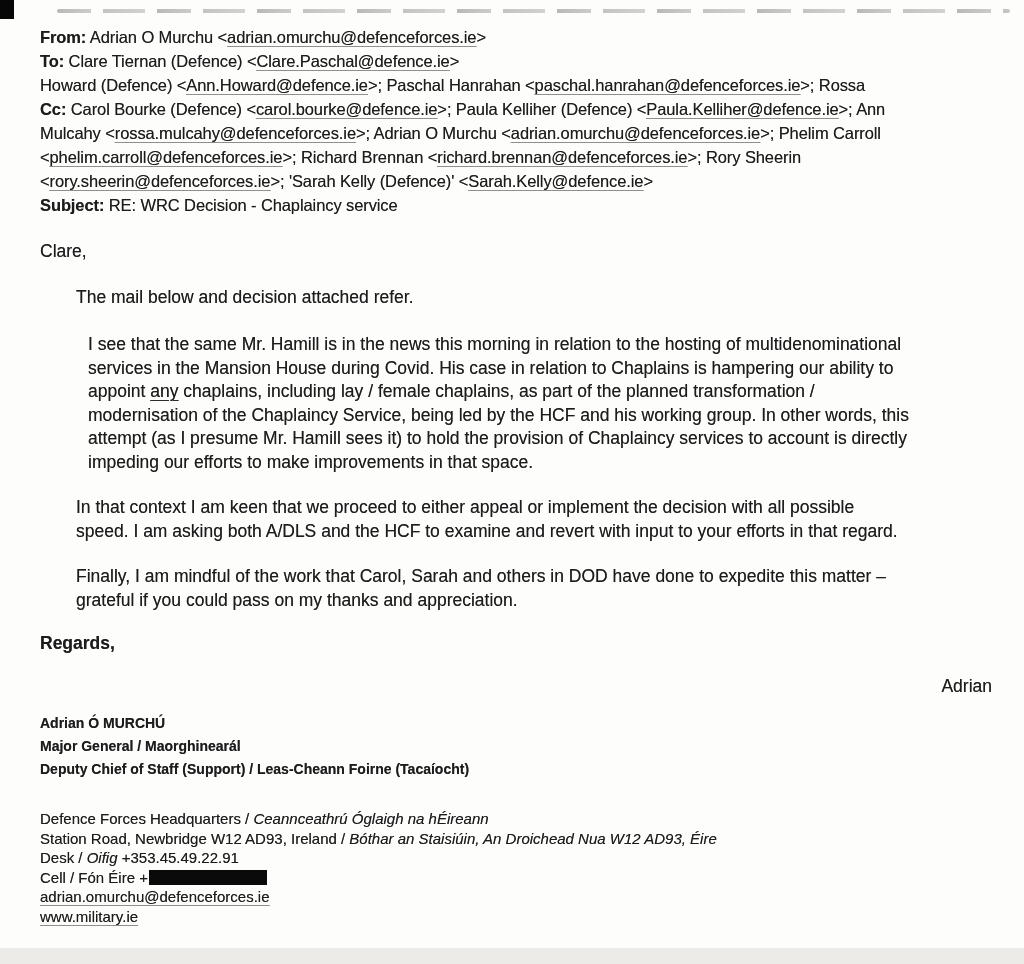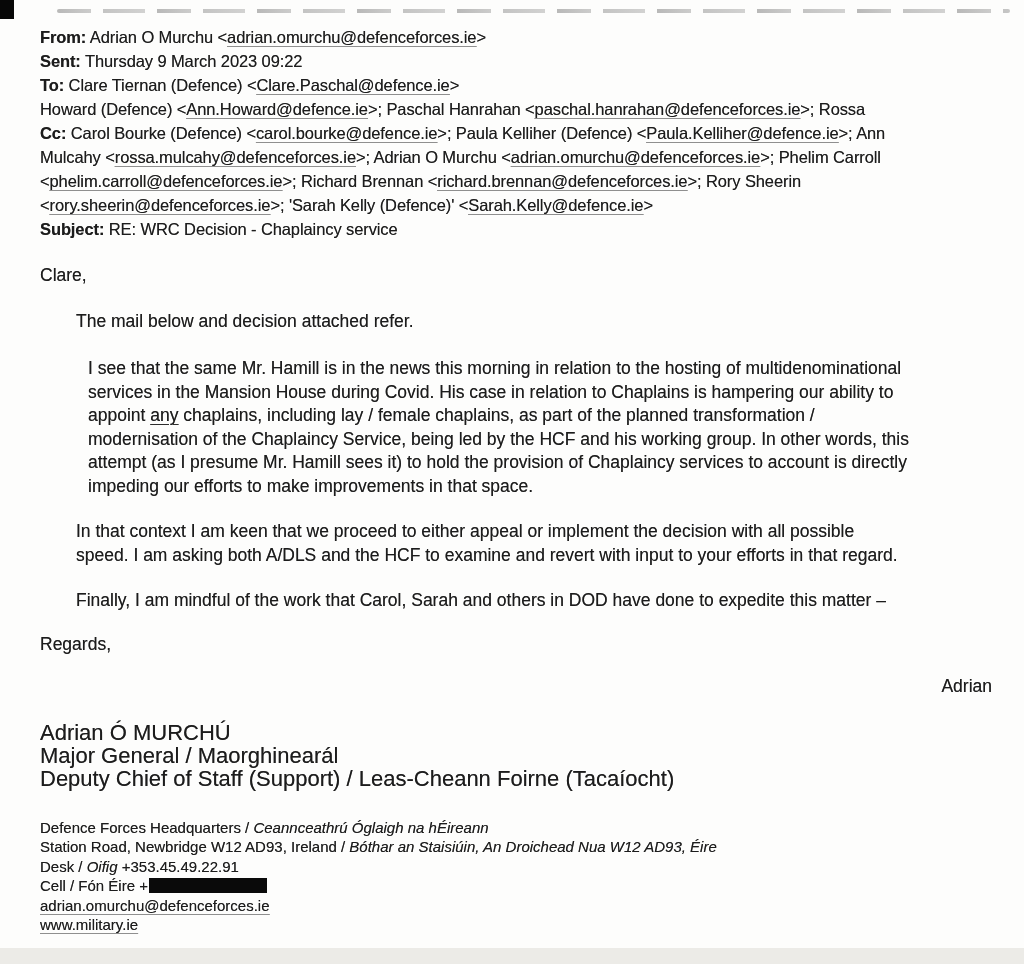--- a/index.html
+++ b/index.html
@@ -23,23 +23,23 @@
     text-decoration: underline;
     text-decoration-color: #8f8f8f;
     text-decoration-thickness: 1px;
     text-underline-offset: 2.5px;
   }
   .hdr { font-size: 16.5px; line-height: 24px; letter-spacing: -0.1px; }
   .bod { font-size: 17.5px; line-height: 23.5px; margin-top: 23px; }
   .bod .u { text-decoration-color: #2d2d2d; }
   .para.mt22 { margin-top: 22px; margin-left: 36px; }
   .para.mt24 { margin-top: 24px; margin-left: 48px; }
-  .para.mt20 { margin-top: 20px; }
+  .para.mt20 { margin-top: 20px; font-weight: bold; }
   .para.mt13 { margin-top: 19px; text-align: right; }
-  .sig  { font-weight: normal; font-size: 22px; line-height: 23px; margin-top: 22px; }
+  .sig  { font-weight: bold; font-size: 14px; line-height: 23px; margin-top: 14px; }
   .addr { font-size: 15px; line-height: 19.6px; margin-top: 28px; }
   .redact-bar {
     display: inline-block;
     height: 15px;
     background: #0a0a0a;
     vertical-align: -2px;
     margin-left: 1px;
   }
   .corner-mark {
     position: absolute; left: 0; top: 0;
@@ -62,21 +62,20 @@
 </style>
 </head>
 <body>
 
 <div class="corner-mark"></div>
 <div class="top-smudge"></div>
 
 <div class="doc">
   <div class="hdr" id="hdr">
       <div class="line"><span class="b">From:</span><span class=""> Adrian O Murchu &lt;</span><span class="u">adrian.omurchu@defenceforces.ie</span><span class="">&gt;</span></div>
-      <div class="line"><span class="b">Sent:</span><span class=""> Thursday 9 March 2023 09:22</span></div>
       <div class="line"><span class="b">To:</span><span class=""> Clare Tiernan (Defence) &lt;</span><span class="u">Clare.Paschal@defence.ie</span><span class="">&gt;</span></div>
       <div class="line"><span class="">Howard (Defence) &lt;</span><span class="u">Ann.Howard@defence.ie</span><span class="">&gt;; Paschal Hanrahan &lt;</span><span class="u">paschal.hanrahan@defenceforces.ie</span><span class="">&gt;; Rossa</span></div>
       <div class="line"><span class="b">Cc:</span><span class=""> Carol Bourke (Defence) &lt;</span><span class="u">carol.bourke@defence.ie</span><span class="">&gt;; Paula Kelliher (Defence) &lt;</span><span class="u">Paula.Kelliher@defence.ie</span><span class="">&gt;; Ann</span></div>
       <div class="line"><span class="">Mulcahy &lt;</span><span class="u">rossa.mulcahy@defenceforces.ie</span><span class="">&gt;; Adrian O Murchu &lt;</span><span class="u">adrian.omurchu@defenceforces.ie</span><span class="">&gt;; Phelim Carroll</span></div>
       <div class="line"><span class="">&lt;</span><span class="u">phelim.carroll@defenceforces.ie</span><span class="">&gt;; Richard Brennan &lt;</span><span class="u">richard.brennan@defenceforces.ie</span><span class="">&gt;; Rory Sheerin</span></div>
       <div class="line"><span class="">&lt;</span><span class="u">rory.sheerin@defenceforces.ie</span><span class="">&gt;; 'Sarah Kelly (Defence)' &lt;</span><span class="u">Sarah.Kelly@defence.ie</span><span class="">&gt;</span></div>
       <div class="line"><span class="b">Subject:</span><span class=""> RE: WRC Decision - Chaplaincy service</span></div>
     </div>
   <div class="bod" id="bod">
       <div class="para mt0">
@@ -92,20 +91,21 @@
         <div class="line"><span class="">modernisation of the Chaplaincy Service, being led by the HCF and his working group. In other words, this</span></div>
         <div class="line"><span class="">attempt (as I presume Mr. Hamill sees it) to hold the provision of Chaplaincy services to account is directly</span></div>
         <div class="line"><span class="">impeding our efforts to make improvements in that space.</span></div>
       </div>
       <div class="para mt22">
         <div class="line"><span class="">In that context I am keen that we proceed to either appeal or implement the decision with all possible</span></div>
         <div class="line"><span class="">speed. I am asking both A/DLS and the HCF to examine and revert with input to your efforts in that regard.</span></div>
       </div>
       <div class="para mt22">
         <div class="line"><span class="">Finally, I am mindful of the work that Carol, Sarah and others in DOD have done to expedite this matter –</span></div>
+        <div class="line"><span class="">grateful if you could pass on my thanks and appreciation.</span></div>
       </div>
       <div class="para mt20">
         <div class="line"><span class="">Regards,</span></div>
       </div>
       <div class="para mt13">
         <div class="line"><span class="">Adrian</span></div>
       </div>
     </div>
   <div class="sig" id="sig">
     <div class="line">Adrian Ó MURCHÚ</div>

